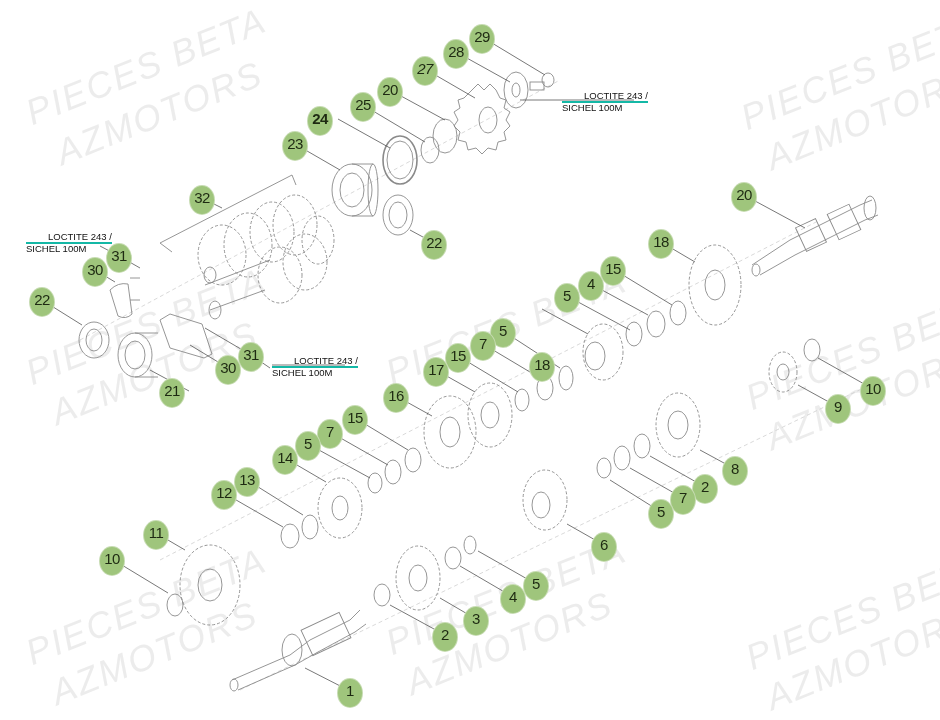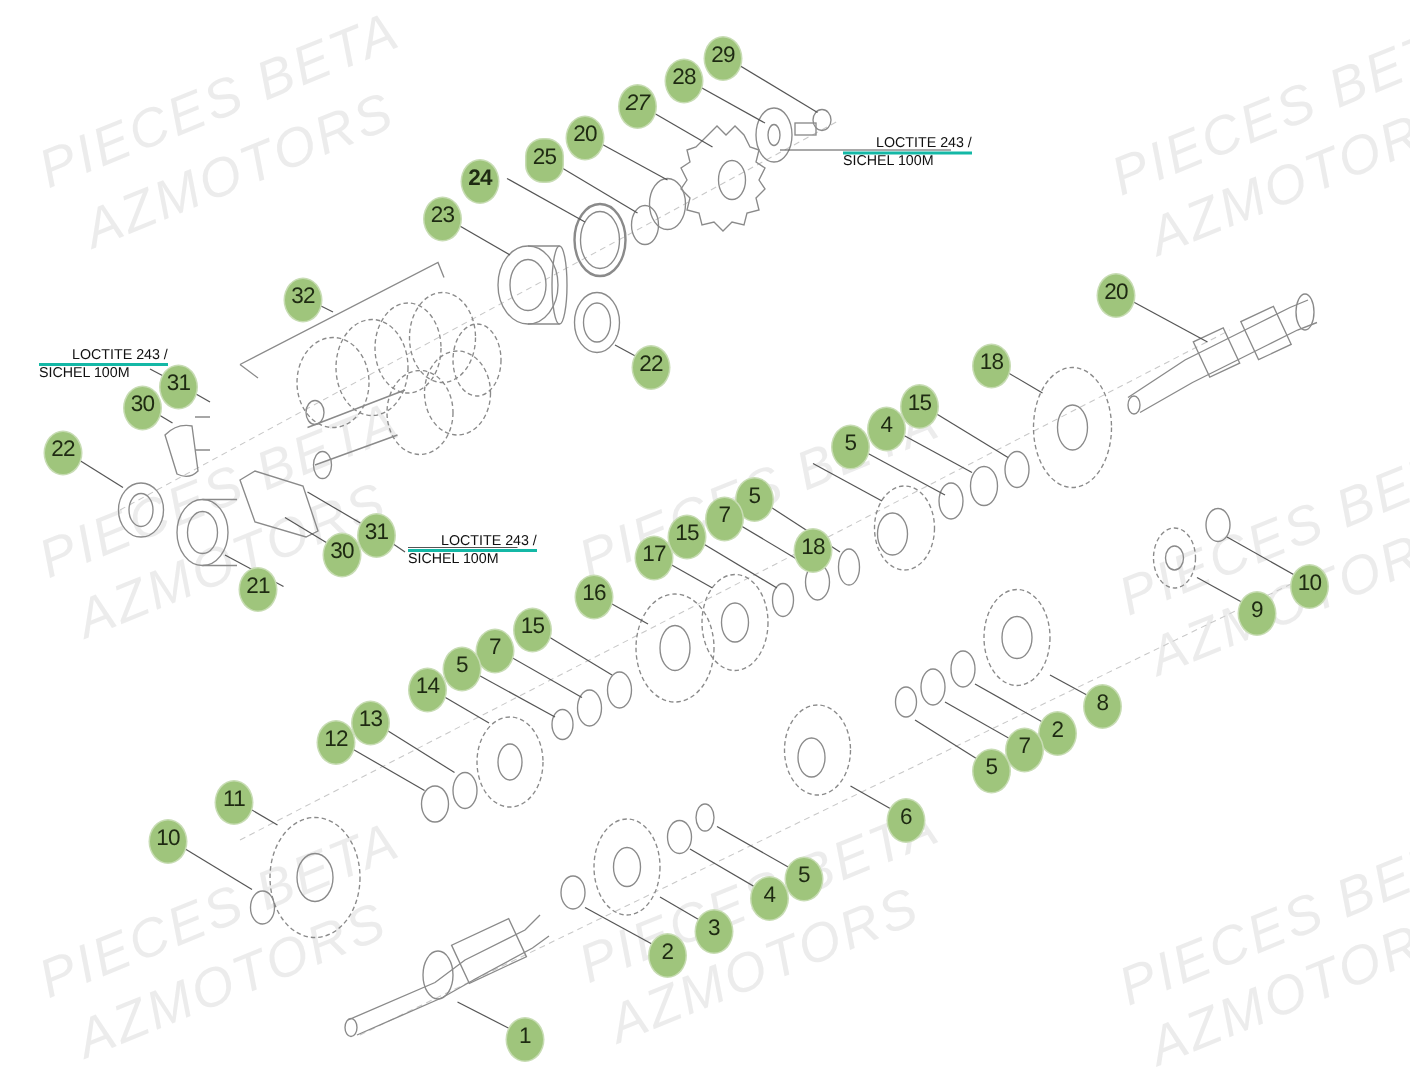--- a/index.html
+++ b/index.html
@@ -238,21 +238,21 @@
   </div>
   <div class="note" style="left:272px;top:356px;">
     <span class="l1">LOCTITE 243 /</span>
     <span class="l2">SICHEL 100M</span>
   </div>
 
   <div class="badge" style="left:482px;top:37px;">29</div>
   <div class="badge" style="left:456px;top:52px;">28</div>
   <div class="badge" style="left:425px;top:69px;font-style:italic;">27</div>
   <div class="badge" style="left:390px;top:90px;">20</div>
-  <div class="badge" style="left:363px;top:105px;border-radius:11px;">25</div>
+  <div class="badge" style="left:363px;top:105px;">25</div>
   <div class="badge" style="left:320px;top:119px;font-weight:bold;">24</div>
   <div class="badge" style="left:295px;top:144px;">23</div>
   <div class="badge" style="left:202px;top:198px;">32</div>
   <div class="badge" style="left:434px;top:243px;">22</div>
   <div class="badge" style="left:119px;top:256px;">31</div>
   <div class="badge" style="left:95px;top:270px;">30</div>
   <div class="badge" style="left:42px;top:300px;">22</div>
   <div class="badge" style="left:251px;top:355px;">31</div>
   <div class="badge" style="left:228px;top:368px;">30</div>
   <div class="badge" style="left:172px;top:391px;">21</div>

